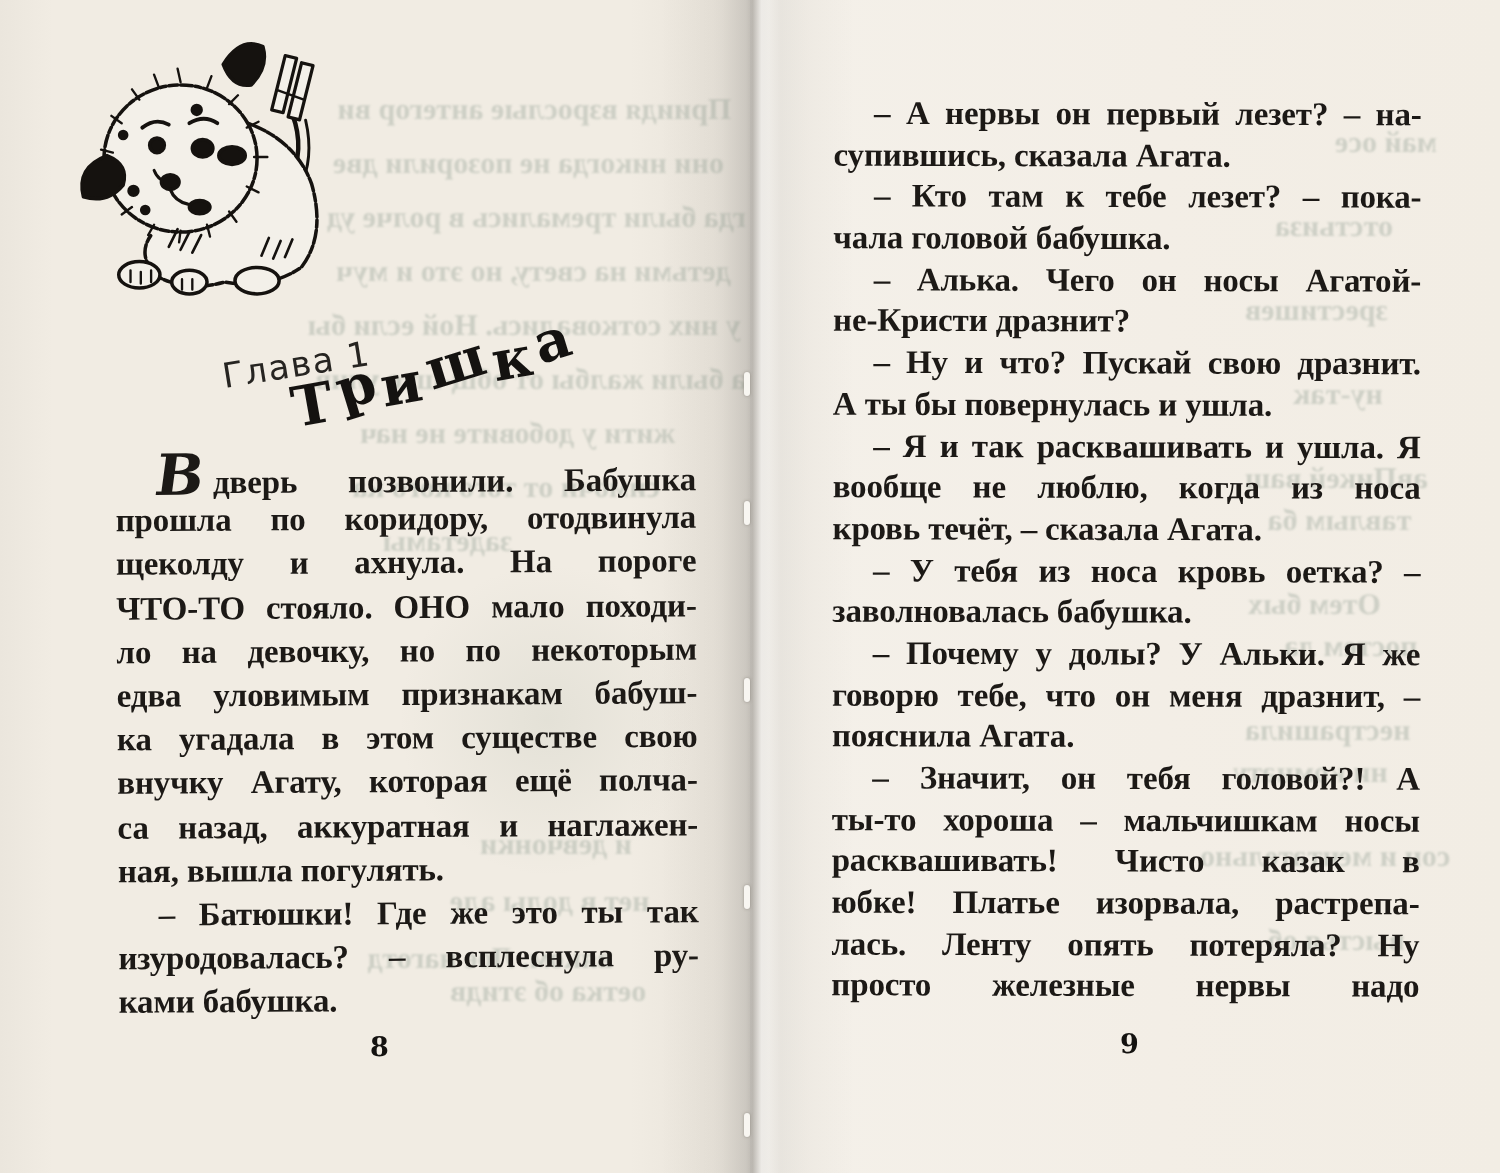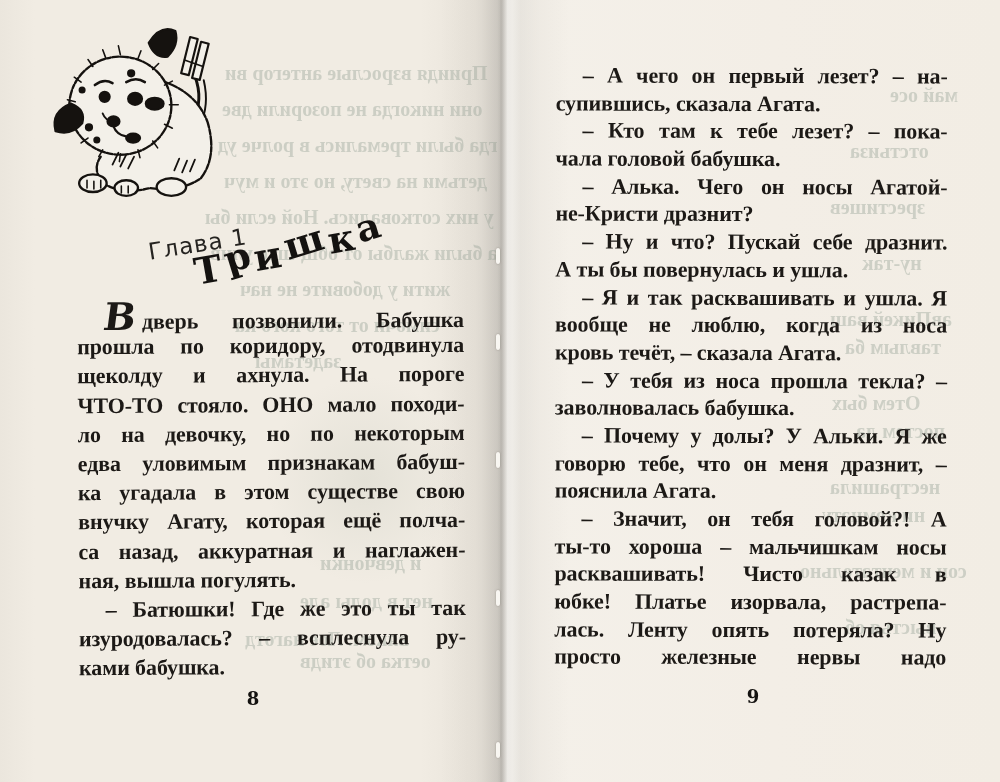--- a/index.html
+++ b/index.html
@@ -139,32 +139,32 @@
         <div class="ghost" style="left: 345px; top: 336px;">тавлым ба</div>
         <div class="ghost" style="left: 332px; top: 392px;">Отем бых</div>
         <div class="ghost" style="left: 356px; top: 420px;">постем ла</div>
         <div class="ghost" style="left: 330px; top: 476px;">нестрашила</div>
         <div class="ghost" style="left: 322px; top: 504px;">ни комнату</div>
         <div class="ghost" style="left: 300px; top: 560px;">сон и мечтательно</div>
         <div class="ghost" style="left: 345px; top: 616px;">выстья об</div>
       </div>
 
     <div class="text-block tb-right">
-        <div class="ln ind">– А чего он первый лезет? – на-</div>
+        <div class="ln ind">– А нервы он первый лезет? – на-</div>
         <div class="ln end">супившись, сказала Агата.</div>
         <div class="ln ind">– Кто там к тебе лезет? – пока-</div>
         <div class="ln end">чала головой бабушка.</div>
         <div class="ln ind">– Алька. Чего он носы Агатой-</div>
         <div class="ln end">не-Кристи дразнит?</div>
-        <div class="ln ind">– Ну и что? Пускай себе дразнит.</div>
+        <div class="ln ind">– Ну и что? Пускай свою дразнит.</div>
         <div class="ln end">А ты бы повернулась и ушла.</div>
         <div class="ln ind">– Я и так расквашивать и ушла. Я</div>
         <div class="ln">вообще не люблю, когда из носа</div>
         <div class="ln end">кровь течёт, – сказала Агата.</div>
-        <div class="ln ind">– У тебя из носа прошла текла? –</div>
+        <div class="ln ind">– У тебя из носа кровь оетка? –</div>
         <div class="ln end">заволновалась бабушка.</div>
         <div class="ln ind">– Почему у долы? У Альки. Я же</div>
         <div class="ln">говорю тебе, что он меня дразнит, –</div>
         <div class="ln end">пояснила Агата.</div>
         <div class="ln ind">– Значит, он тебя головой?! А</div>
         <div class="ln">ты-то хороша – мальчишкам носы</div>
         <div class="ln">расквашивать! Чисто казак в</div>
         <div class="ln">юбке! Платье изорвала, растрепа-</div>
         <div class="ln">лась. Ленту опять потеряла? Ну</div>
         <div class="ln">просто железные нервы надо</div>

